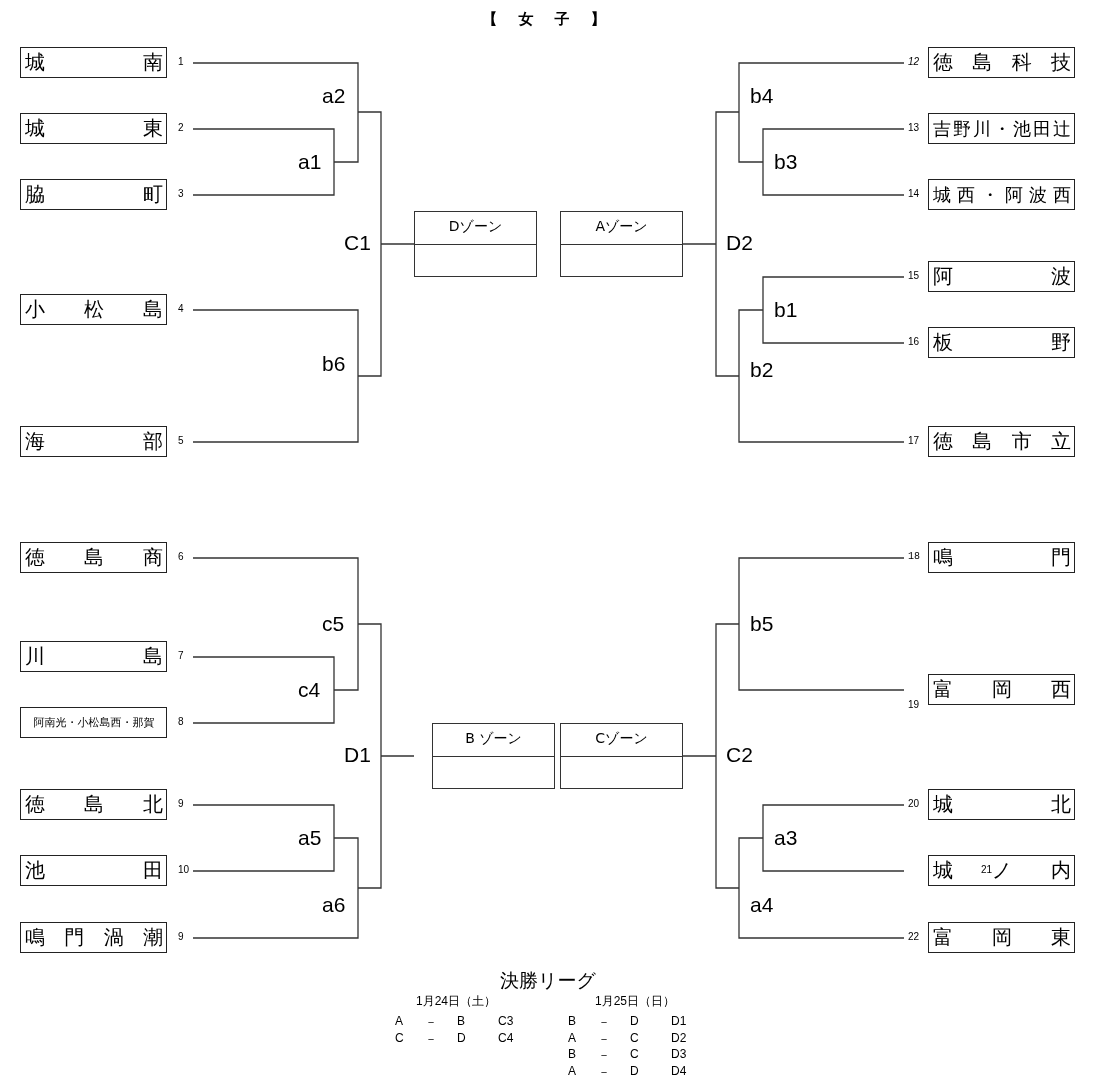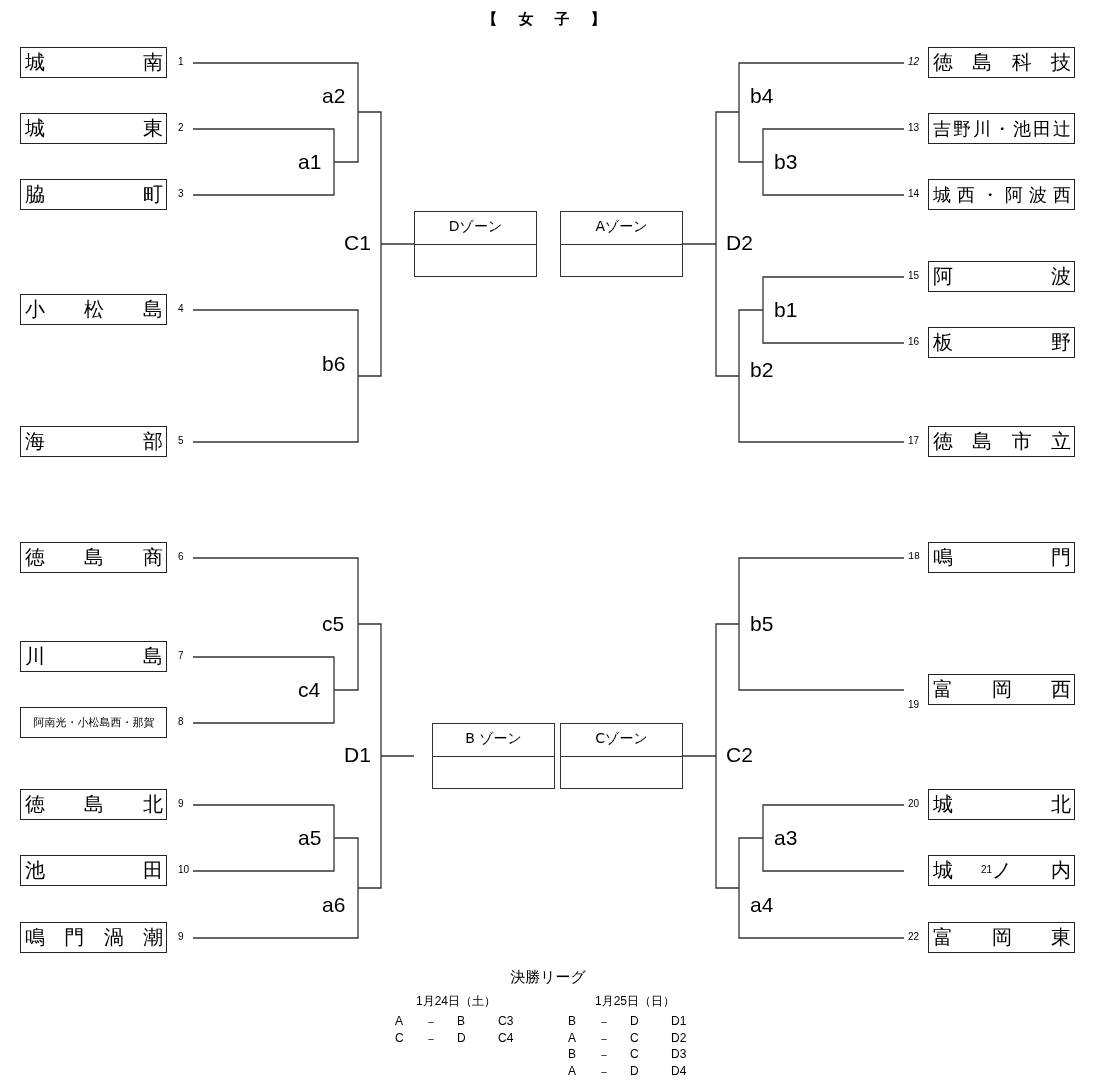--- a/index.html
+++ b/index.html
@@ -8,21 +8,21 @@
   #lines { position:absolute; left:0; top:0; }
   .title { position:absolute; top:10px; left:0; width:1096px; text-align:center; font-size:15px; font-weight:bold; letter-spacing:8px; }
   .team { position:absolute; width:147px; height:31px; border:1.5px solid #222; box-sizing:border-box;
           display:flex; align-items:center; justify-content:space-between; padding:0 3px 0 4px; font-size:20px; }
   .team.small { font-size:11px; justify-content:center; }
   .team span.ch { display:inline-block; }
   .seed { position:absolute; font-size:10px; font-family:"Liberation Sans",sans-serif; }
   .node { position:absolute; font-size:21px; font-family:"Liberation Sans",sans-serif; }
   .zone { position:absolute; width:123px; height:66px; border:1px solid #333; box-sizing:border-box; }
   .zone .zl { height:33px; border-bottom:1px solid #333; box-sizing:border-box; text-align:center; font-size:14px; line-height:28px; }
-  .ftitle { position:absolute; left:0; width:1096px; top:968px; text-align:center; font-size:15px; }
+  .ftitle { position:absolute; left:0; width:1096px; top:968px; text-align:center; font-size:19px; }
   .frow { position:absolute; font-size:12px; font-family:"Liberation Sans",sans-serif; }
 </style>
 </head>
 <body>
 
 <svg id="lines" width="1096" height="1090">
   <g stroke="#333" stroke-width="1.3" fill="none">
 
     <path d="M193 63 H358 V162 H334"></path>
     <path d="M193 129 H334 V195 H193"></path>

